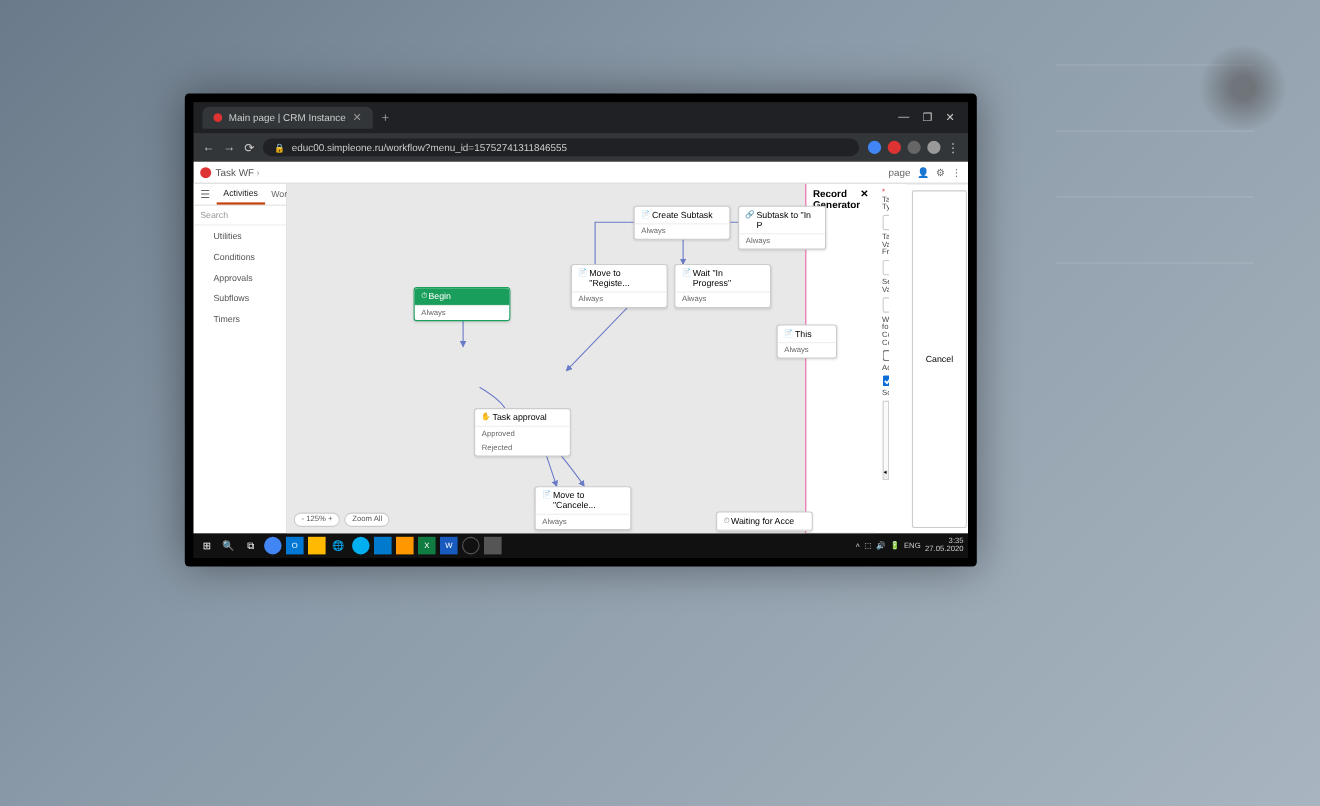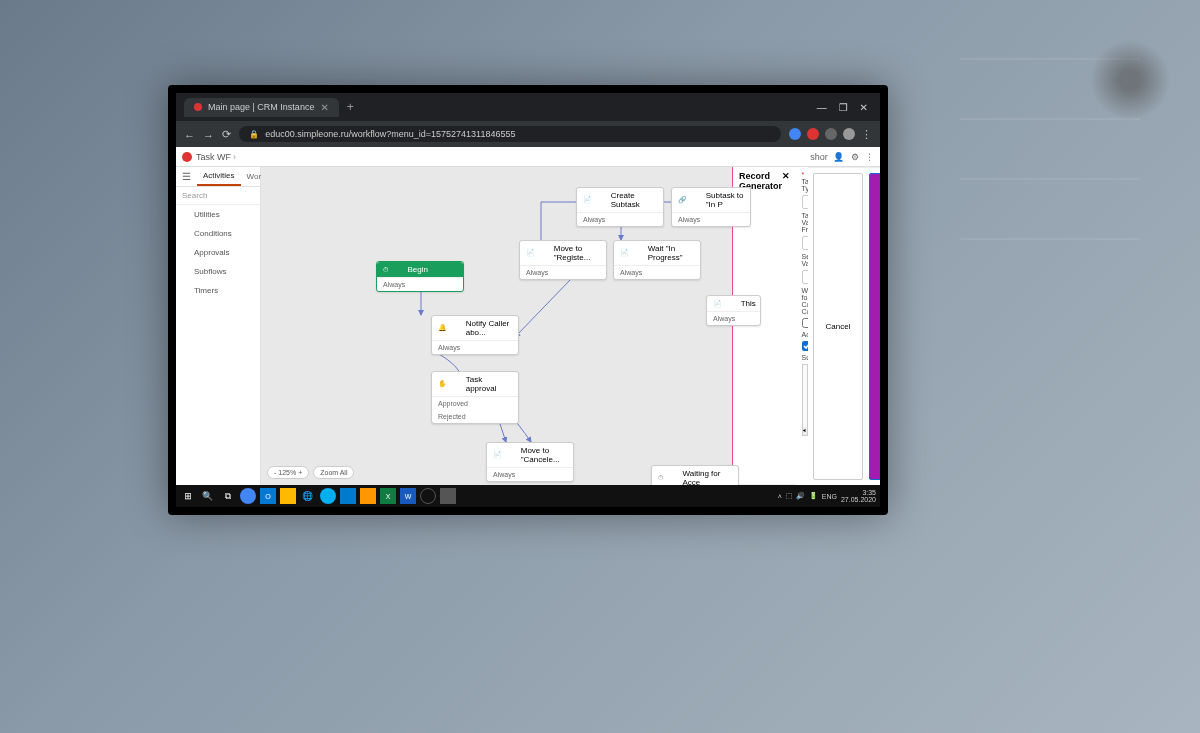--- a/index.html
+++ b/index.html
@@ -37,21 +37,21 @@
 .side-top { height: 20px; display: flex; align-items: center; border-bottom: 1px solid #e0e0e0; }
 .ham { padding: 0 6px; color: #666; font-size: 10px; }
 .subtab { font-size: 8px; padding: 4px 6px; color: #666; }
 .subtab.active { color: #222; border-bottom: 2px solid #c2410c; }
 .search-row { padding: 4px 6px; font-size: 8px; color: #999; border-bottom: 1px solid #eee; }
 .side-item { font-size: 8px; padding: 5px 18px; color: #555; }
 
 
 .canvas { flex: 1; background: #e8e8e8; position: relative; }
 .node { position: absolute; background: #fff; border: 1px solid #ccc; border-radius: 3px; font-size: 8px; box-shadow: 0 1px 2px rgba(0,0,0,0.1); }
-.node-head { padding: 3px 6px; border-bottom: 1px solid #eee; display: flex; align-items: center; gap: 19px; }
+.node-head { padding: 3px 6px; border-bottom: 1px solid #eee; display: flex; align-items: flex-start; gap: 1px; }
 .node-body { padding: 3px 6px; color: #666; font-size: 7px; }
 .node.begin .node-head { background: #1a9e5c; color: #fff; border-radius: 3px 3px 0 0; }
 .node.begin { border-color: #1a9e5c; }
 .nicon { font-size: 7px; color: #888; }
 .node.begin .nicon { color: #fff; }
 
 
 .zoom-ctl { position: absolute; bottom: 6px; left: 6px; display: flex; gap: 4px; }
 .zoom-btn { background: #fff; border: 1px solid #ccc; border-radius: 10px; font-size: 7px; padding: 2px 6px; color: #555; }
 
@@ -67,21 +67,21 @@
 .icon-btn { width: 14px; height: 14px; border: 1px solid #ccc; border-radius: 2px; display: flex; align-items: center; justify-content: center; font-size: 7px; color: #666; }
 .chk { width: 10px; height: 10px; }
 .chk.on { accent-color: #0b6dd8; }
 .script-box { border: 1px solid #ccc; font-family: monospace; font-size: 6px; line-height: 1.3; padding: 2px; background: #fafafa; height: 72px; overflow: hidden; position: relative; }
 .script-line { white-space: nowrap; }
 .ln { color: #999; display: inline-block; width: 8px; text-align: right; margin-right: 3px; }
 .cmt { color: #8a8a3a; }
 .scroll-h { position: absolute; bottom: 0; left: 0; right: 0; height: 8px; background: #eee; display: flex; align-items: center; }
 .scroll-thumb { width: 40%; height: 6px; background: #aaa; margin-left: 8px; }
 
-.panel-foot { border-top: 1px solid #eee; padding: 5px; display: flex; justify-content: flex-end; gap: 6px; }
+.panel-foot { border-top: 1px solid #eee; padding: 5px; display: flex; justify-content: flex-end; gap: 6px; margin-left: 16px; }
 .btn { border: 1px solid #ccc; border-radius: 2px; padding: 3px 12px; font-size: 8px; background: #fff; }
 .btn.primary { background: #a21caf; color: #fff; border-color: #0b6dd8; }
 
 
 .taskbar { height: 22px; background: #111; display: flex; align-items: center; padding: 0 4px; gap: 4px; }
 .tb-icon { width: 16px; height: 16px; display: flex; align-items: center; justify-content: center; font-size: 9px; color: #fff; }
 .tb-right { margin-left: auto; display: flex; align-items: center; gap: 4px; color: #ccc; font-size: 7px; }
 .clock { text-align: right; line-height: 1; }
 
 
@@ -126,21 +126,21 @@
       <span class="ext-icon" style="background:#999"></span>
       <span style="color:#ccc;font-size:11px">⋮</span>
     </div>
   </div>
 
   <div class="app-head">
     <span class="app-logo"></span>
     <span class="breadcrumb">Task WF</span>
     <span style="color:#999;margin-left:2px">›</span>
     <div class="app-head-right">
-      <span>shor</span>
+      <span>page</span>
       <span>👤</span>
       <span>⚙</span>
       <span>⋮</span>
     </div>
   </div>
 
   <div class="app-body">
 
     <div class="sidebar">
       <div class="side-top">
@@ -177,27 +177,20 @@
       </svg>
 
       <div class="node begin" style="left:115px;top:94px;width:88px">
         <div class="node-head">
               <span class="nicon">⏱</span>
               <span>Begin</span>
             </div>
         <div class="node-body">Always</div>
       </div>
 
-      <div class="node" style="left:170px;top:148px;width:88px">
-        <div class="node-head">
-              <span class="nicon">🔔</span>
-              <span>Notify Caller abo...</span>
-            </div>
-        <div class="node-body">Always</div>
-      </div>
 
       <div class="node" style="left:170px;top:204px;width:88px">
         <div class="node-head">
               <span class="nicon">✋</span>
               <span>Task approval</span>
             </div>
         <div class="node-body">Approved</div>
         <div class="node-body">Rejected</div>
       </div>
 

